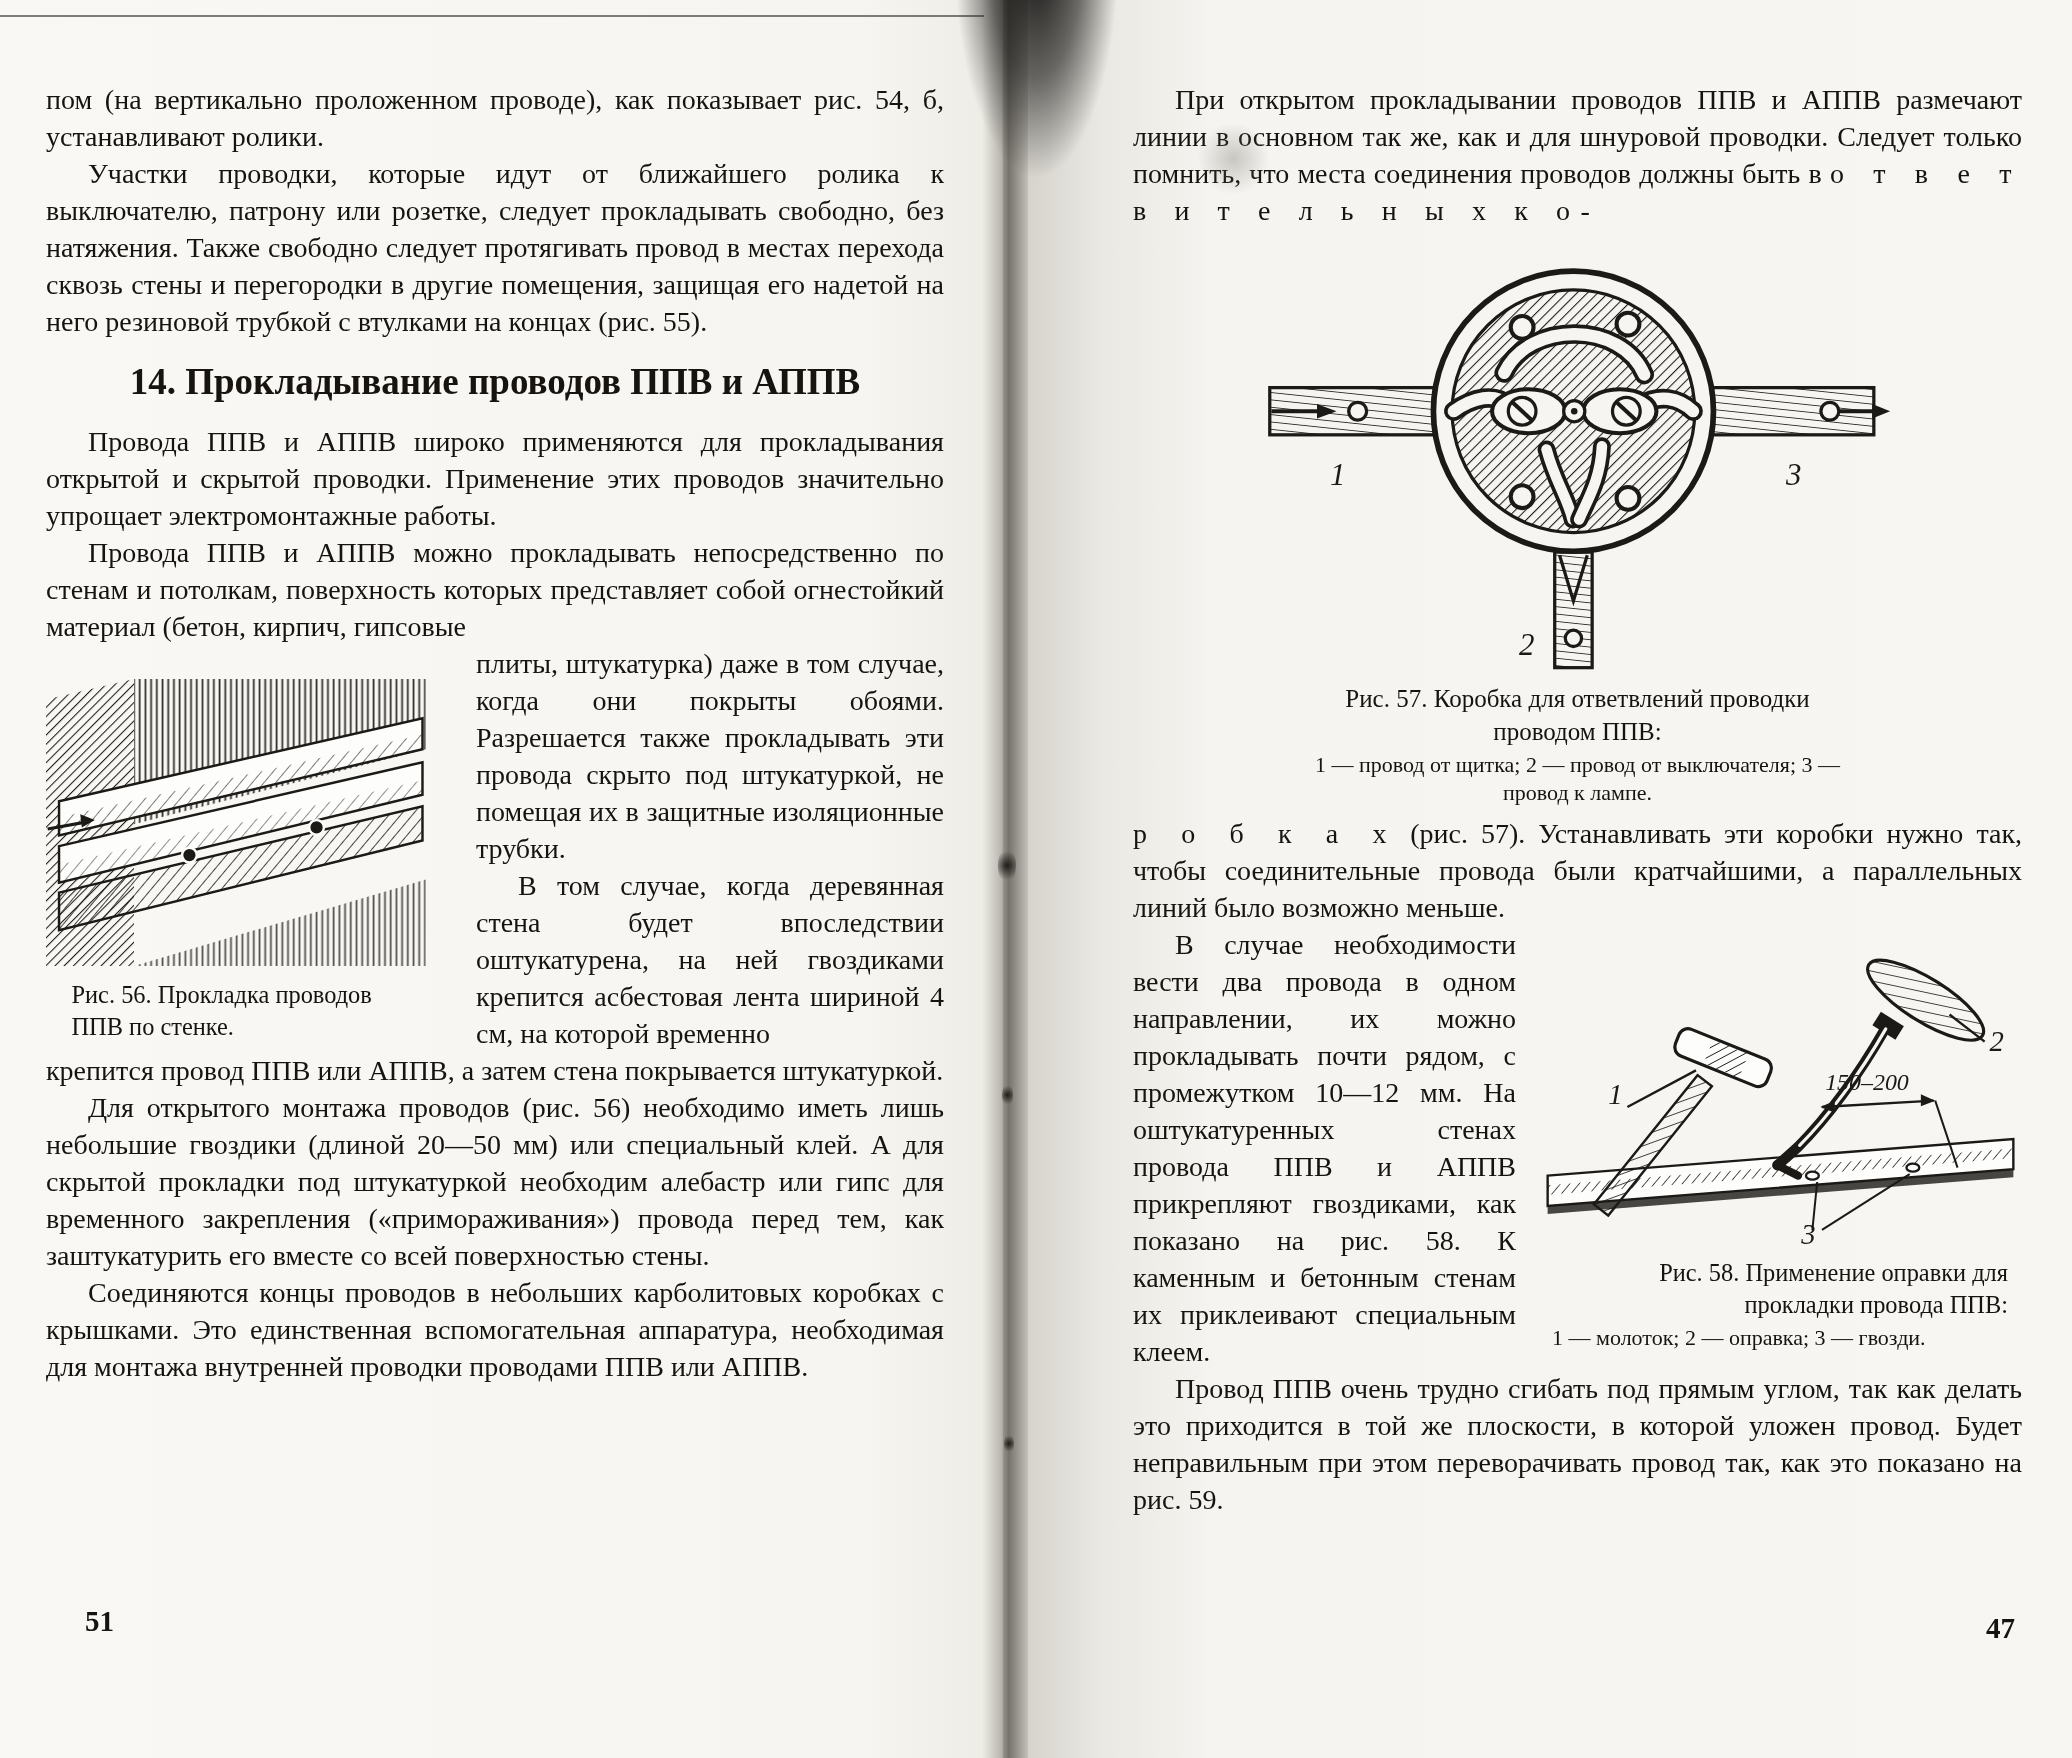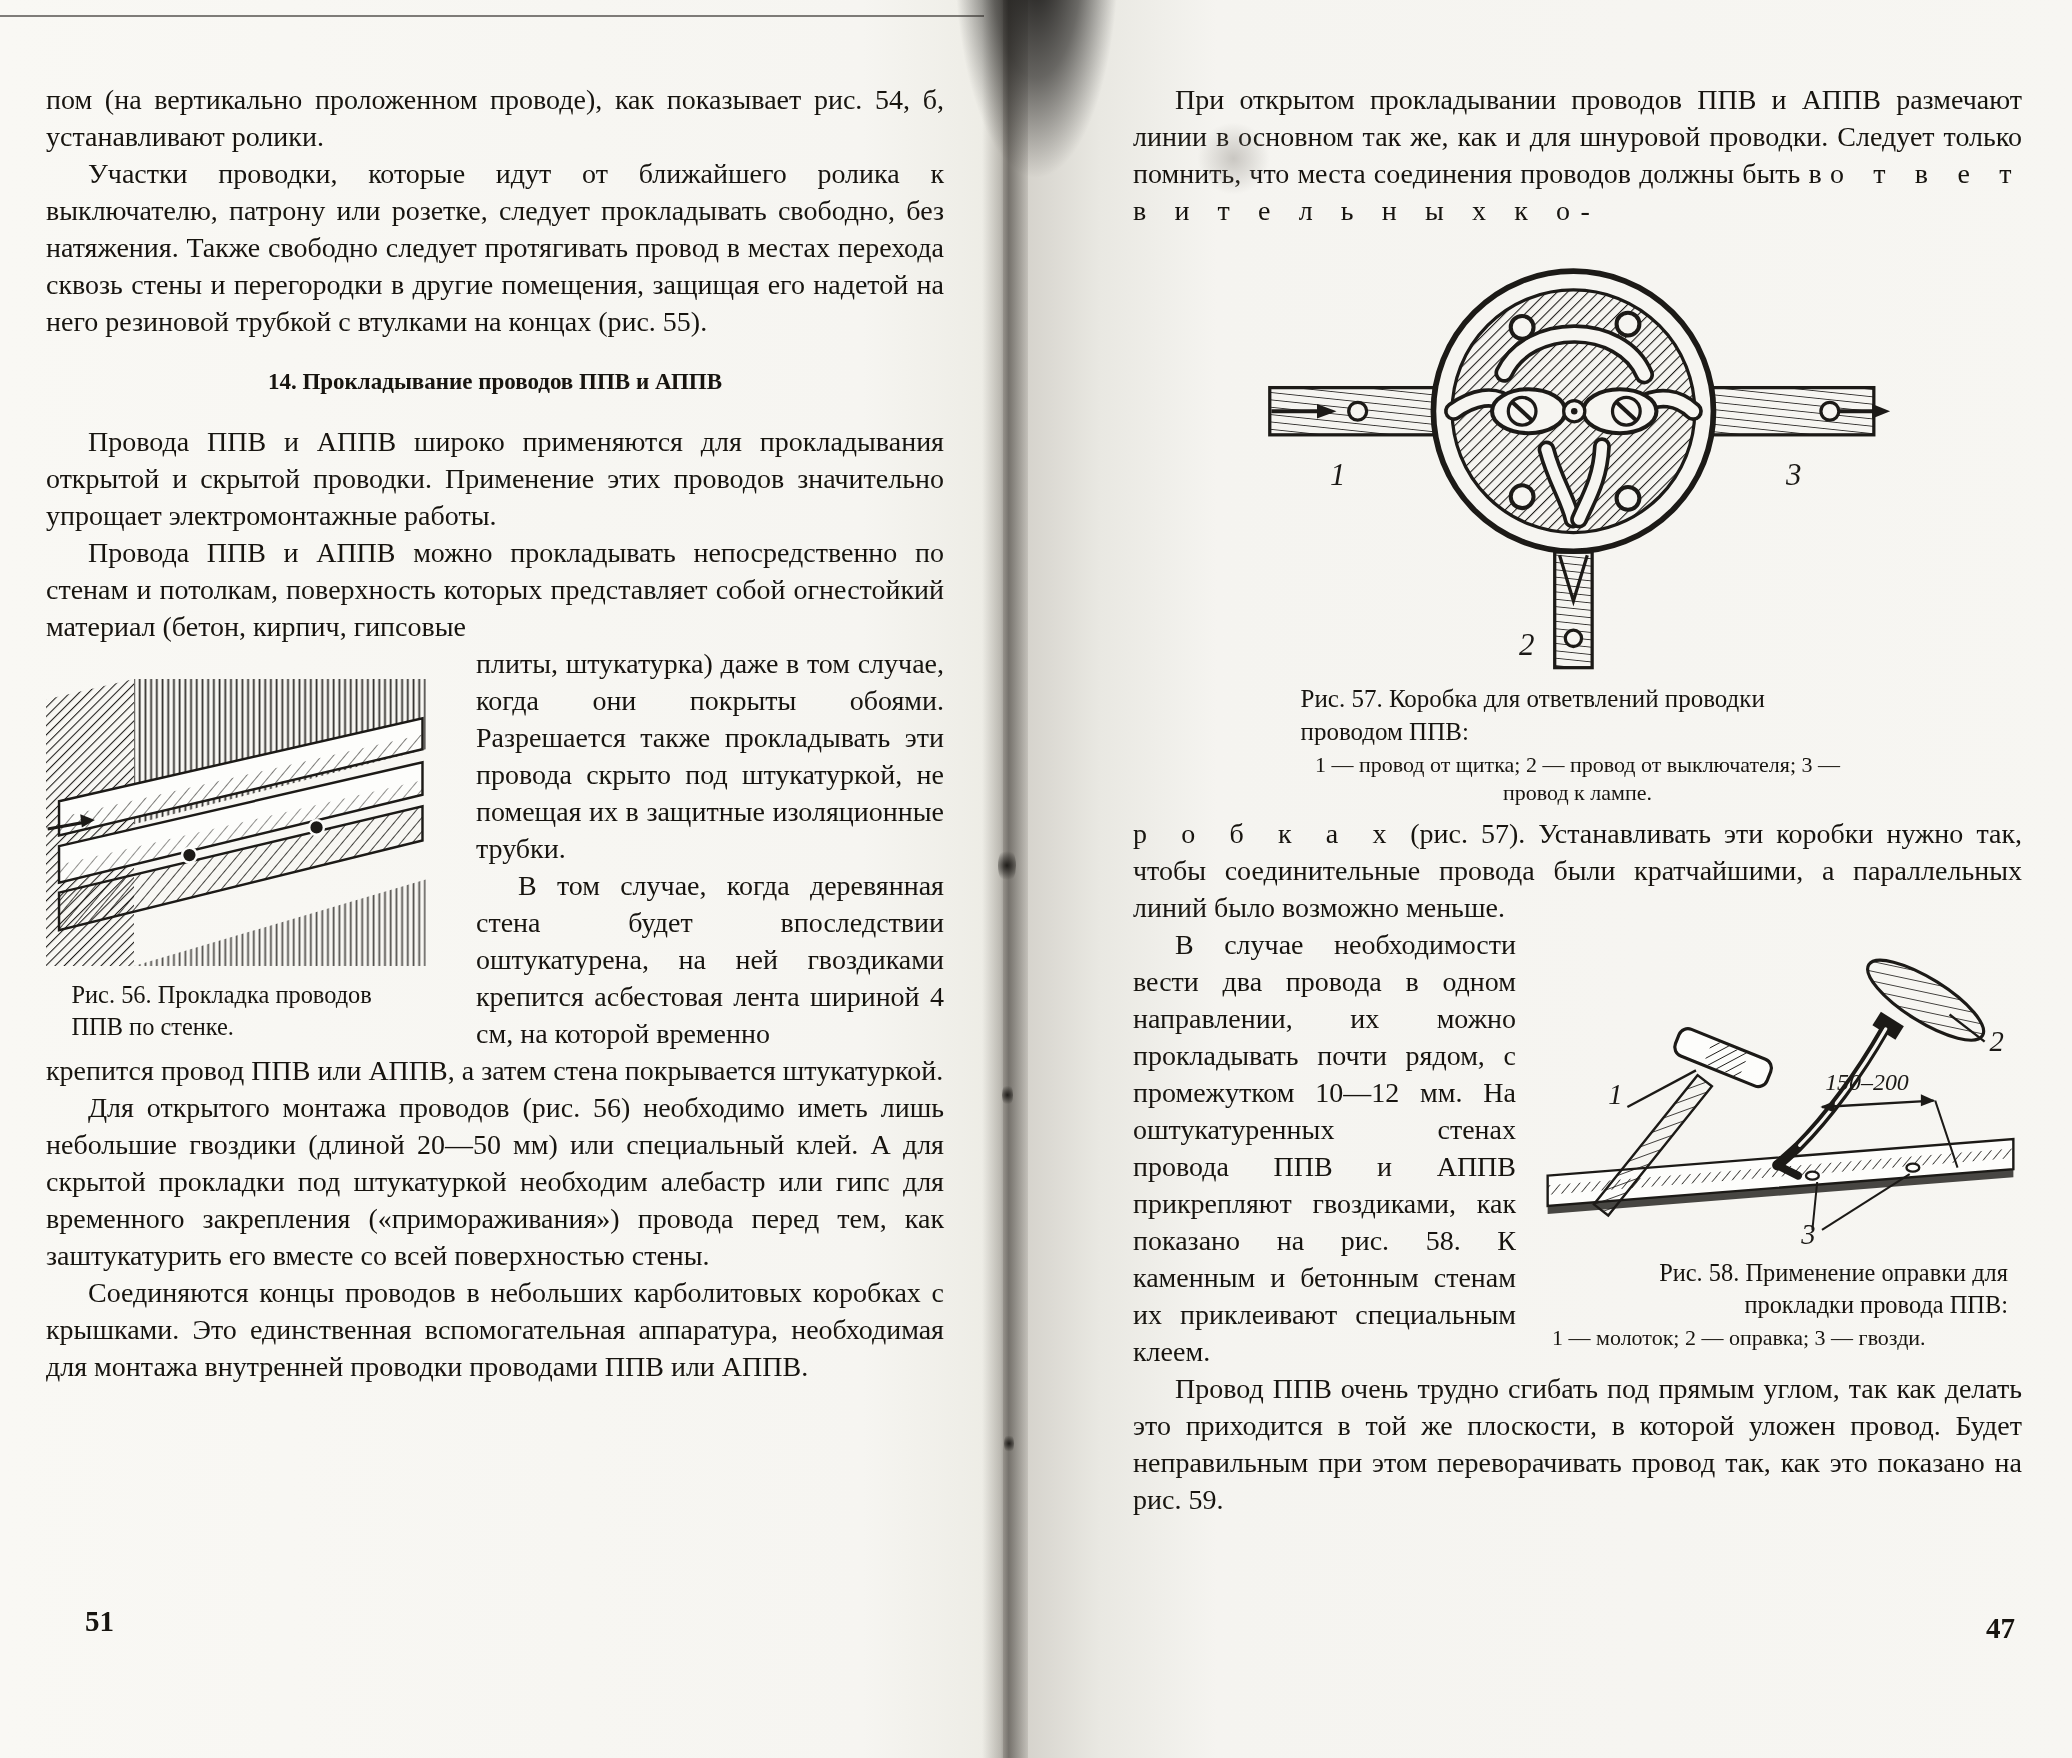--- a/index.html
+++ b/index.html
@@ -6,30 +6,30 @@
   body{width:2072px;height:1759px;overflow:hidden;background:#444;}
   .spread{position:relative;width:2072px;height:1759px;background:#f6f5f1;}
   .page{position:absolute;top:0;height:1759px;box-sizing:border-box;
         font-family:"Liberation Serif","DejaVu Serif",serif;color:#17140f;}
   .page-left{left:0;width:1003px;padding:81px 59px 0 46px;
         background:linear-gradient(to right,#f9f8f4 0%,#f6f5f1 86%,#ecebe4 100%);}
   .page-right{left:1003px;width:1069px;padding:81px 50px 0 130px;
         background:linear-gradient(to right,#cfccc5 0%,#e9e8e2 9%,#f5f4f0 20%,#f7f6f2 100%);}
   p{margin:0;font-size:28px;line-height:37px;text-align:justify;hyphens:auto;}
   p.ind{text-indent:42px;}
-  h3{font-size:23px;line-height:36px;font-weight:bold;text-align:center;margin:24.4px 0 23px 0;}
+  h3{font-size:37px;line-height:36px;font-weight:bold;text-align:center;margin:24.4px 0 23px 0;}
   .spaced{letter-spacing:10.6px;}
   .row{display:flex;align-items:flex-start;}
   .fig56-col{flex:0 0 401px;margin-right:29px;}
   .fig56-col svg{display:block;width:383px;height:287px;margin-top:34px;}
   .wrap-col{flex:1;}
   .fig-caption{font-size:24.4px;line-height:32px;text-align:left;margin:13px auto 0 auto;width:350px;}
   .fig57-wrap{margin:6.5px 0 8.1px 0;}
   .fig57-wrap svg{display:block;margin:0 auto;width:635px;height:440px;}
-  .fig57-cap{font-size:25px;line-height:33px;margin:6.5px auto 0 auto;width:554px;}
+  .fig57-cap{font-size:25px;line-height:33px;text-align:center;margin:6.5px auto 0 auto;width:554px;}
   .fig-legend{font-size:22px;line-height:28px;text-align:center;margin:3.3px auto 0 auto;width:570px;font-style:normal;}
   .narrow-col{flex:0 0 383px;}
   .fig58-col{flex:1;padding-left:19.5px;}
   .fig58-col svg{display:block;width:489px;height:311px;margin:11.4px auto 0 auto;}
   .fig58-cap{font-size:24.4px;line-height:32px;text-align:right;margin:8.1px auto 0 auto;width:456px;}
   .fig-legend58{font-size:22px;line-height:28px;margin:3.3px auto 0 auto;width:456px;}
   .pagenum{position:absolute;font-size:29px;font-weight:bold;}
   .pagenum-left{left:85px;bottom:121px;}
   .pagenum-right{right:57px;bottom:114px;}
   

